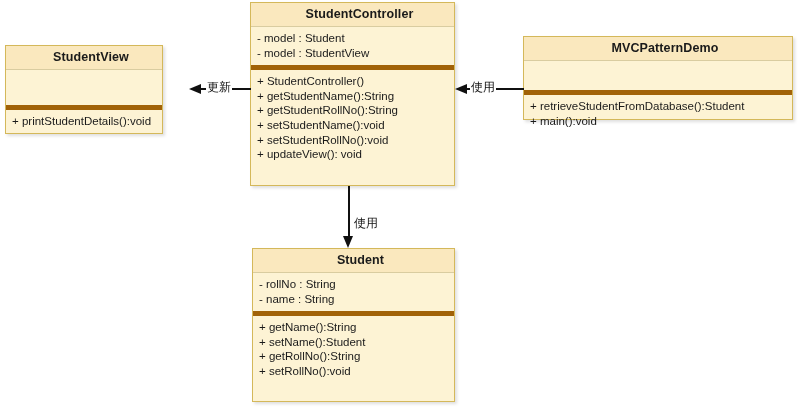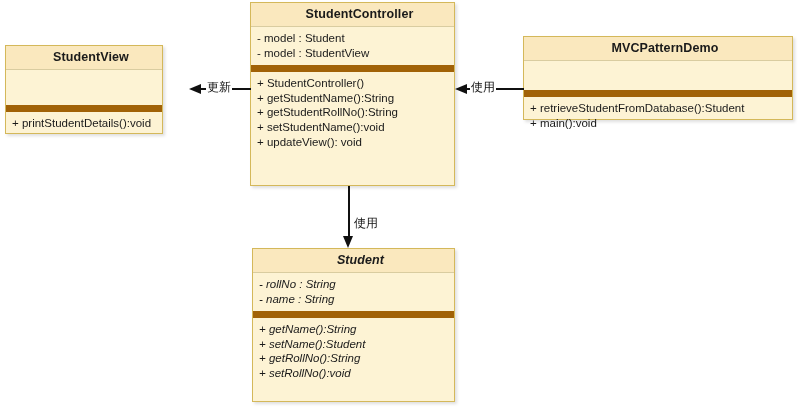--- a/index.html
+++ b/index.html
@@ -41,21 +41,21 @@
     overflow: hidden;
   }
   .uml-compartment {
     box-sizing: border-box;
     padding: 4px 6px 5px 6px;
     font-size: 11.5px;
     line-height: 14.6px;
     color: #1a1a1a;
   }
   .uml-compartment.divided {
-    border-top: 7px solid #a16207;
+    border-top: 5px solid #a16207;
   }
   .uml-compartment .member {
     white-space: nowrap;
     overflow: hidden;
   }
 
   
   .edge-line {
     position: absolute;
     background: #101010;
@@ -108,34 +108,35 @@
     <div class="uml-header">StudentController</div>
     <div class="uml-compartment">
       <div class="member">- model : Student</div>
       <div class="member">- model : StudentView</div>
     </div>
     <div class="uml-compartment divided">
       <div class="member">+ StudentController()</div>
       <div class="member">+ getStudentName():String</div>
       <div class="member">+ getStudentRollNo():String</div>
       <div class="member">+ setStudentName():void</div>
+      <div class="member">+ setStudentRollNo():void</div>
       <div class="member">+ updateView(): void</div>
     </div>
   </div>
 
   <div class="uml-class" style="left:523px; top:36px; width:270px; height:84px;">
     <div class="uml-header">MVCPatternDemo</div>
     <div class="uml-compartment" style="height:29px;"></div>
     <div class="uml-compartment divided">
       <div class="member">+ retrieveStudentFromDatabase():Student</div>
       <div class="member">+ main():void</div>
     </div>
   </div>
 
-  <div class="uml-class" style="left:252px; top:248px; width:203px; height:154px;font-style:italic;">
+  <div class="uml-class" style="left:252px; top:248px; width:203px; height:154px;">
     <div class="uml-header">Student</div>
     <div class="uml-compartment">
       <div class="member">- rollNo : String</div>
       <div class="member">- name : String</div>
     </div>
     <div class="uml-compartment divided">
       <div class="member">+ getName():String</div>
       <div class="member">+ setName():Student</div>
       <div class="member">+ getRollNo():String</div>
       <div class="member">+ setRollNo():void</div>

